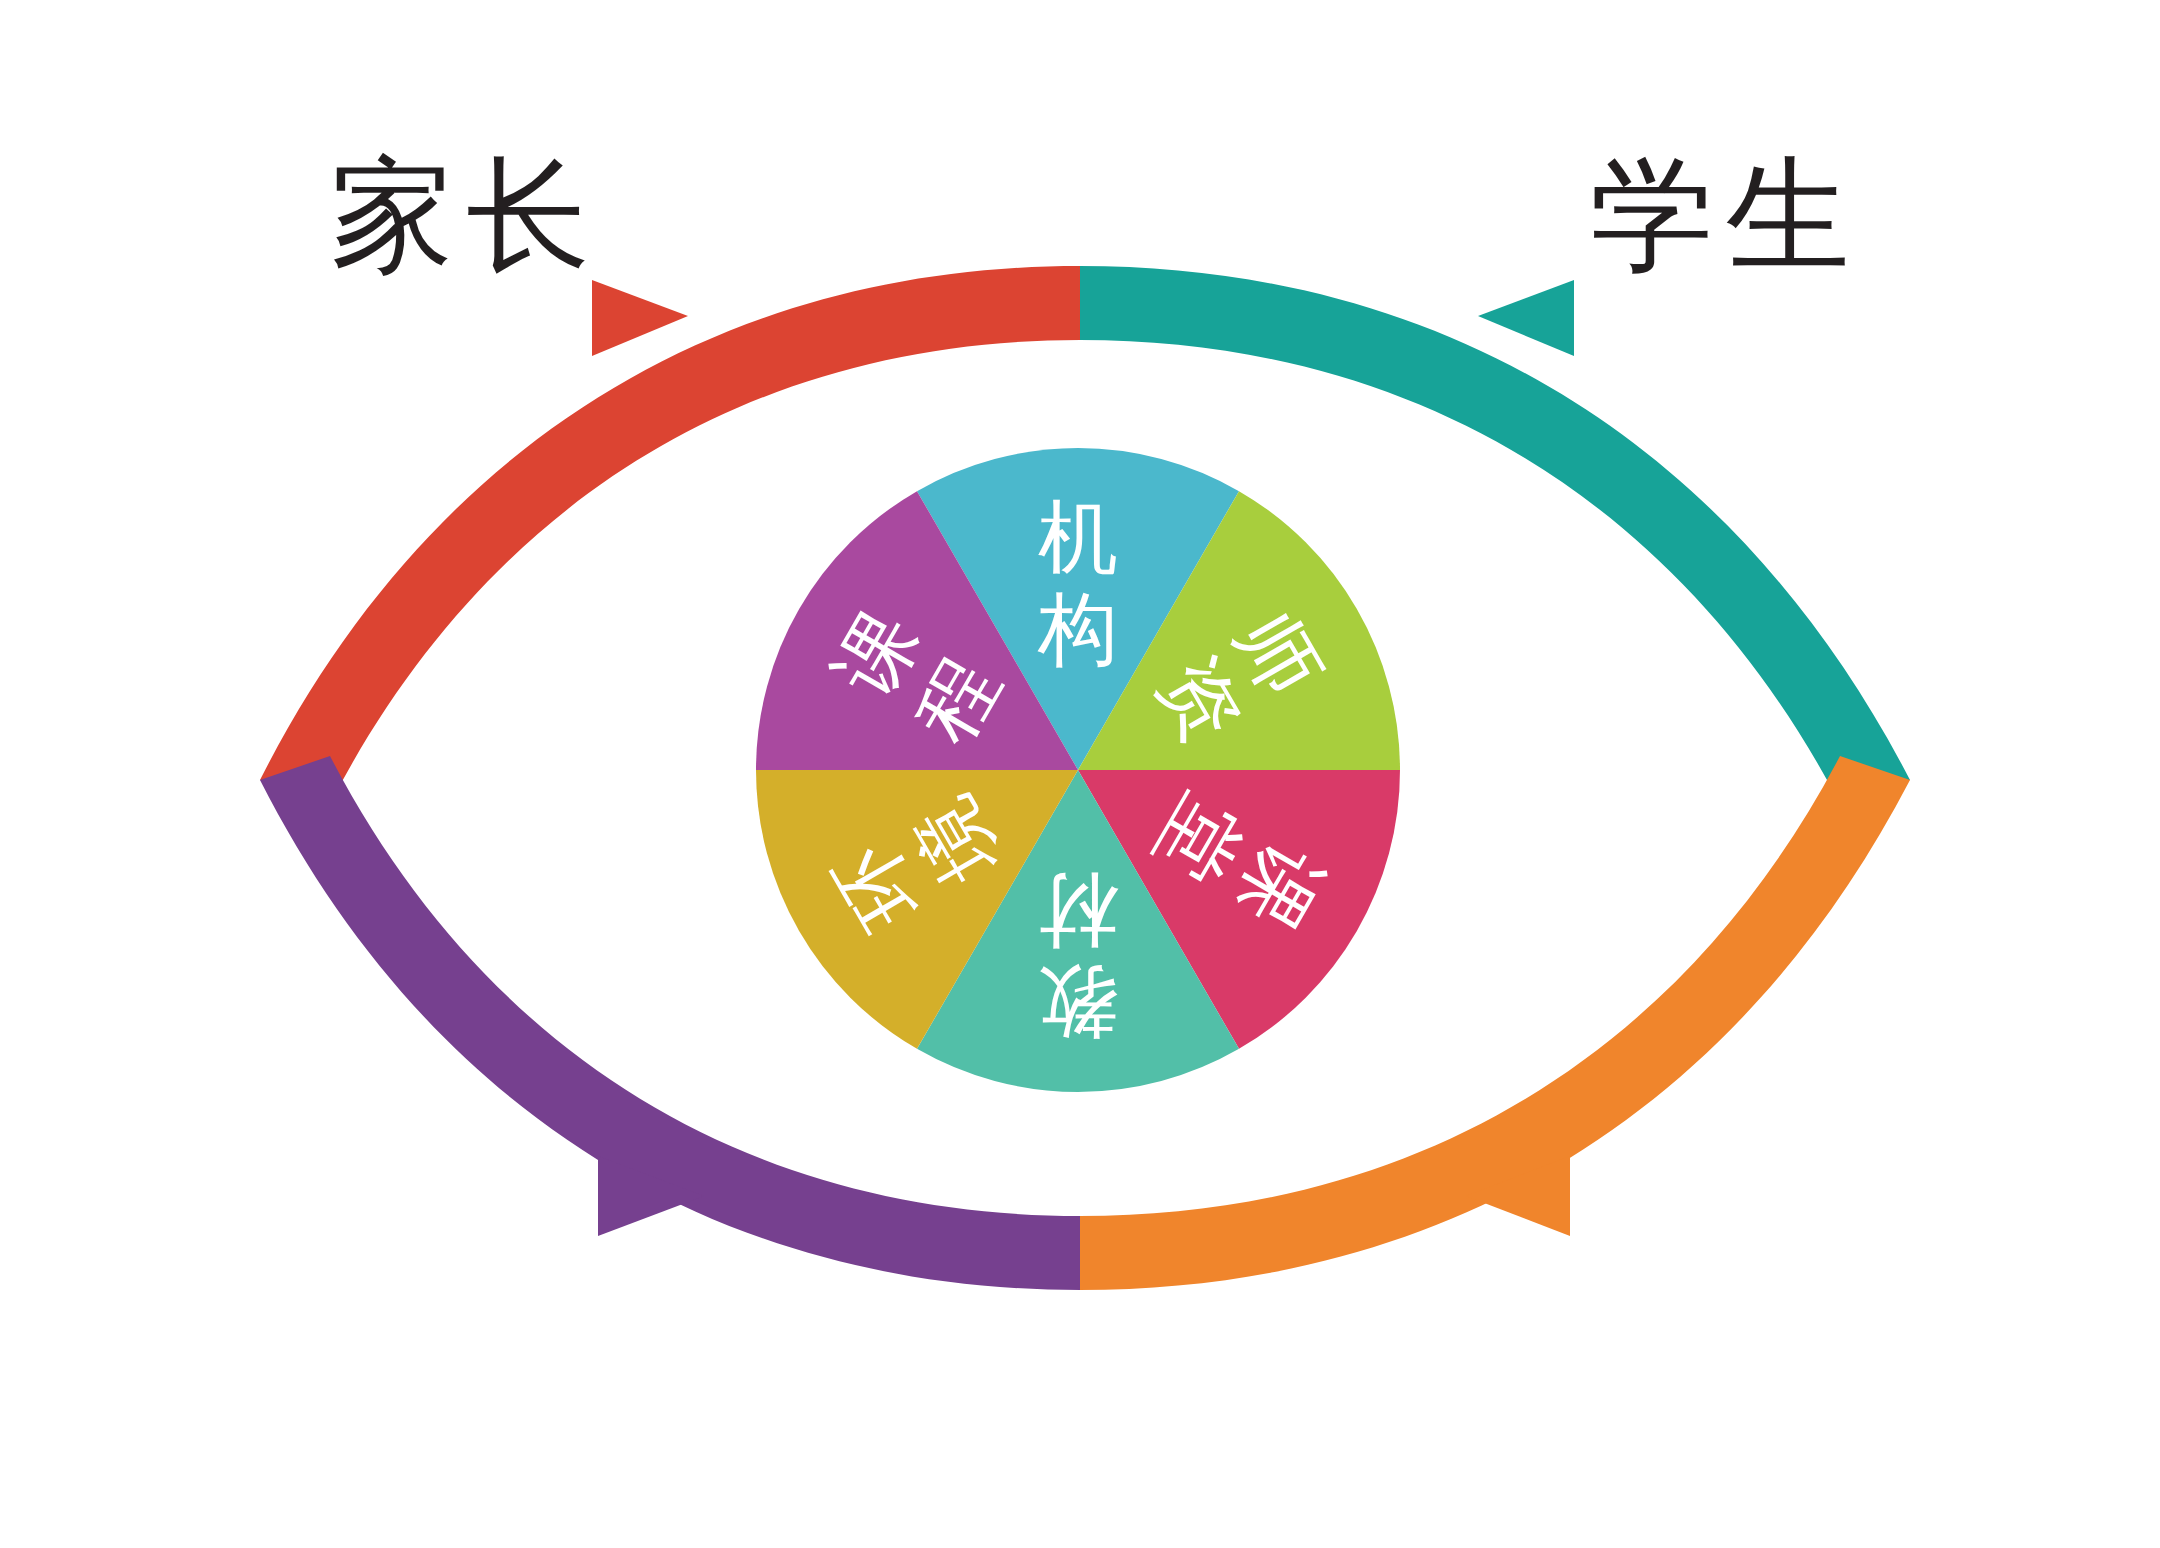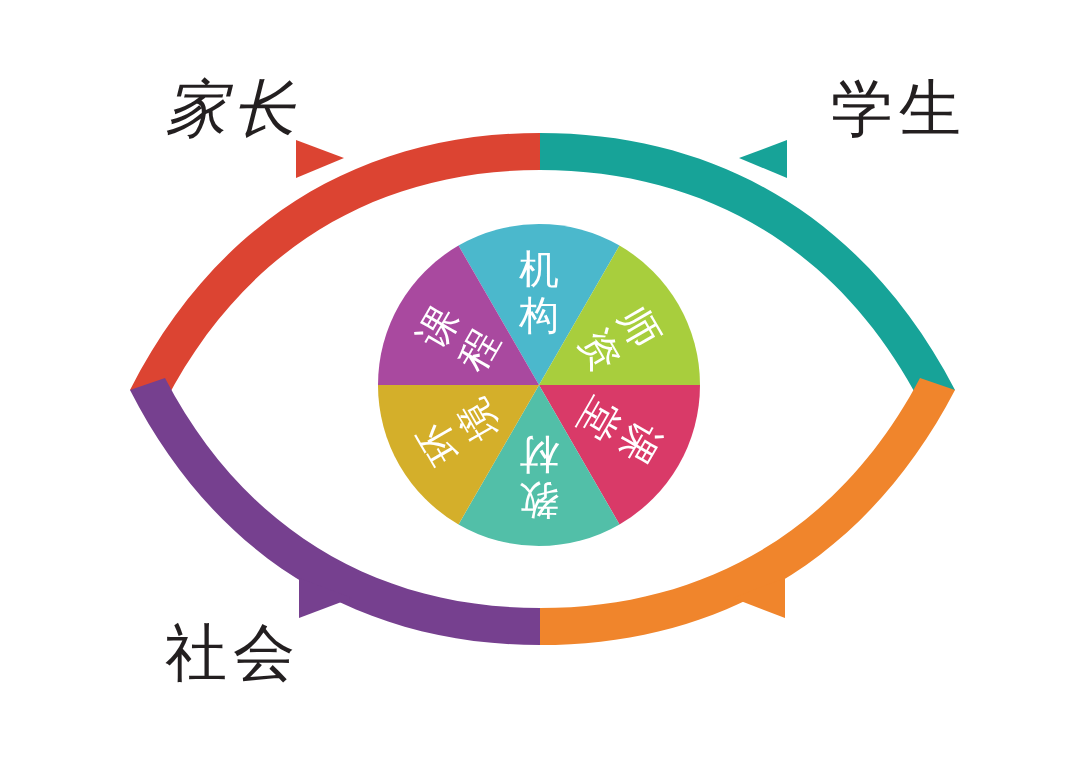--- a/index.html
+++ b/index.html
@@ -28,22 +28,22 @@
     position: absolute;
     font-family: "Liberation Sans", "DejaVu Sans", sans-serif;
     font-size: 62px;
     font-weight: 500;
     color: #231f20;
     letter-spacing: 6px;
     line-height: 1;
     white-space: nowrap;
     user-select: none;
   }
-  #label-parents   { left: 165px; top: 78px; font-style: italic; }
-  #label-students  { left: 795px; top: 78px; margin-left: 36px; }
+  #label-parents   { left: 165px; top: 78px; }
+  #label-students  { left: 795px; top: 78px; }
   #label-society   { left: 165px; top: 622px; }
   #label-experts   { left: 795px; top: 622px; }
   .pie-label-char {
     font-family: "Liberation Sans", "DejaVu Sans", sans-serif;
     font-size: 40px;
     fill: #ffffff;
   }
 </style>
 </head>
 <body>
@@ -120,16 +120,15 @@
           <text class="pie-label-char" x="0" y="37" text-anchor="middle" fill="#ffffff">程</text>
         </g>
       </g>
 
   </svg>
 
   <div class="corner-label" id="label-parents">家长</div>
 
   <div class="corner-label" id="label-students">学生</div>
 
-  <div class="corner-label" id="label-society">社会</div>
 
 
 </div>
 
 </body></html>

